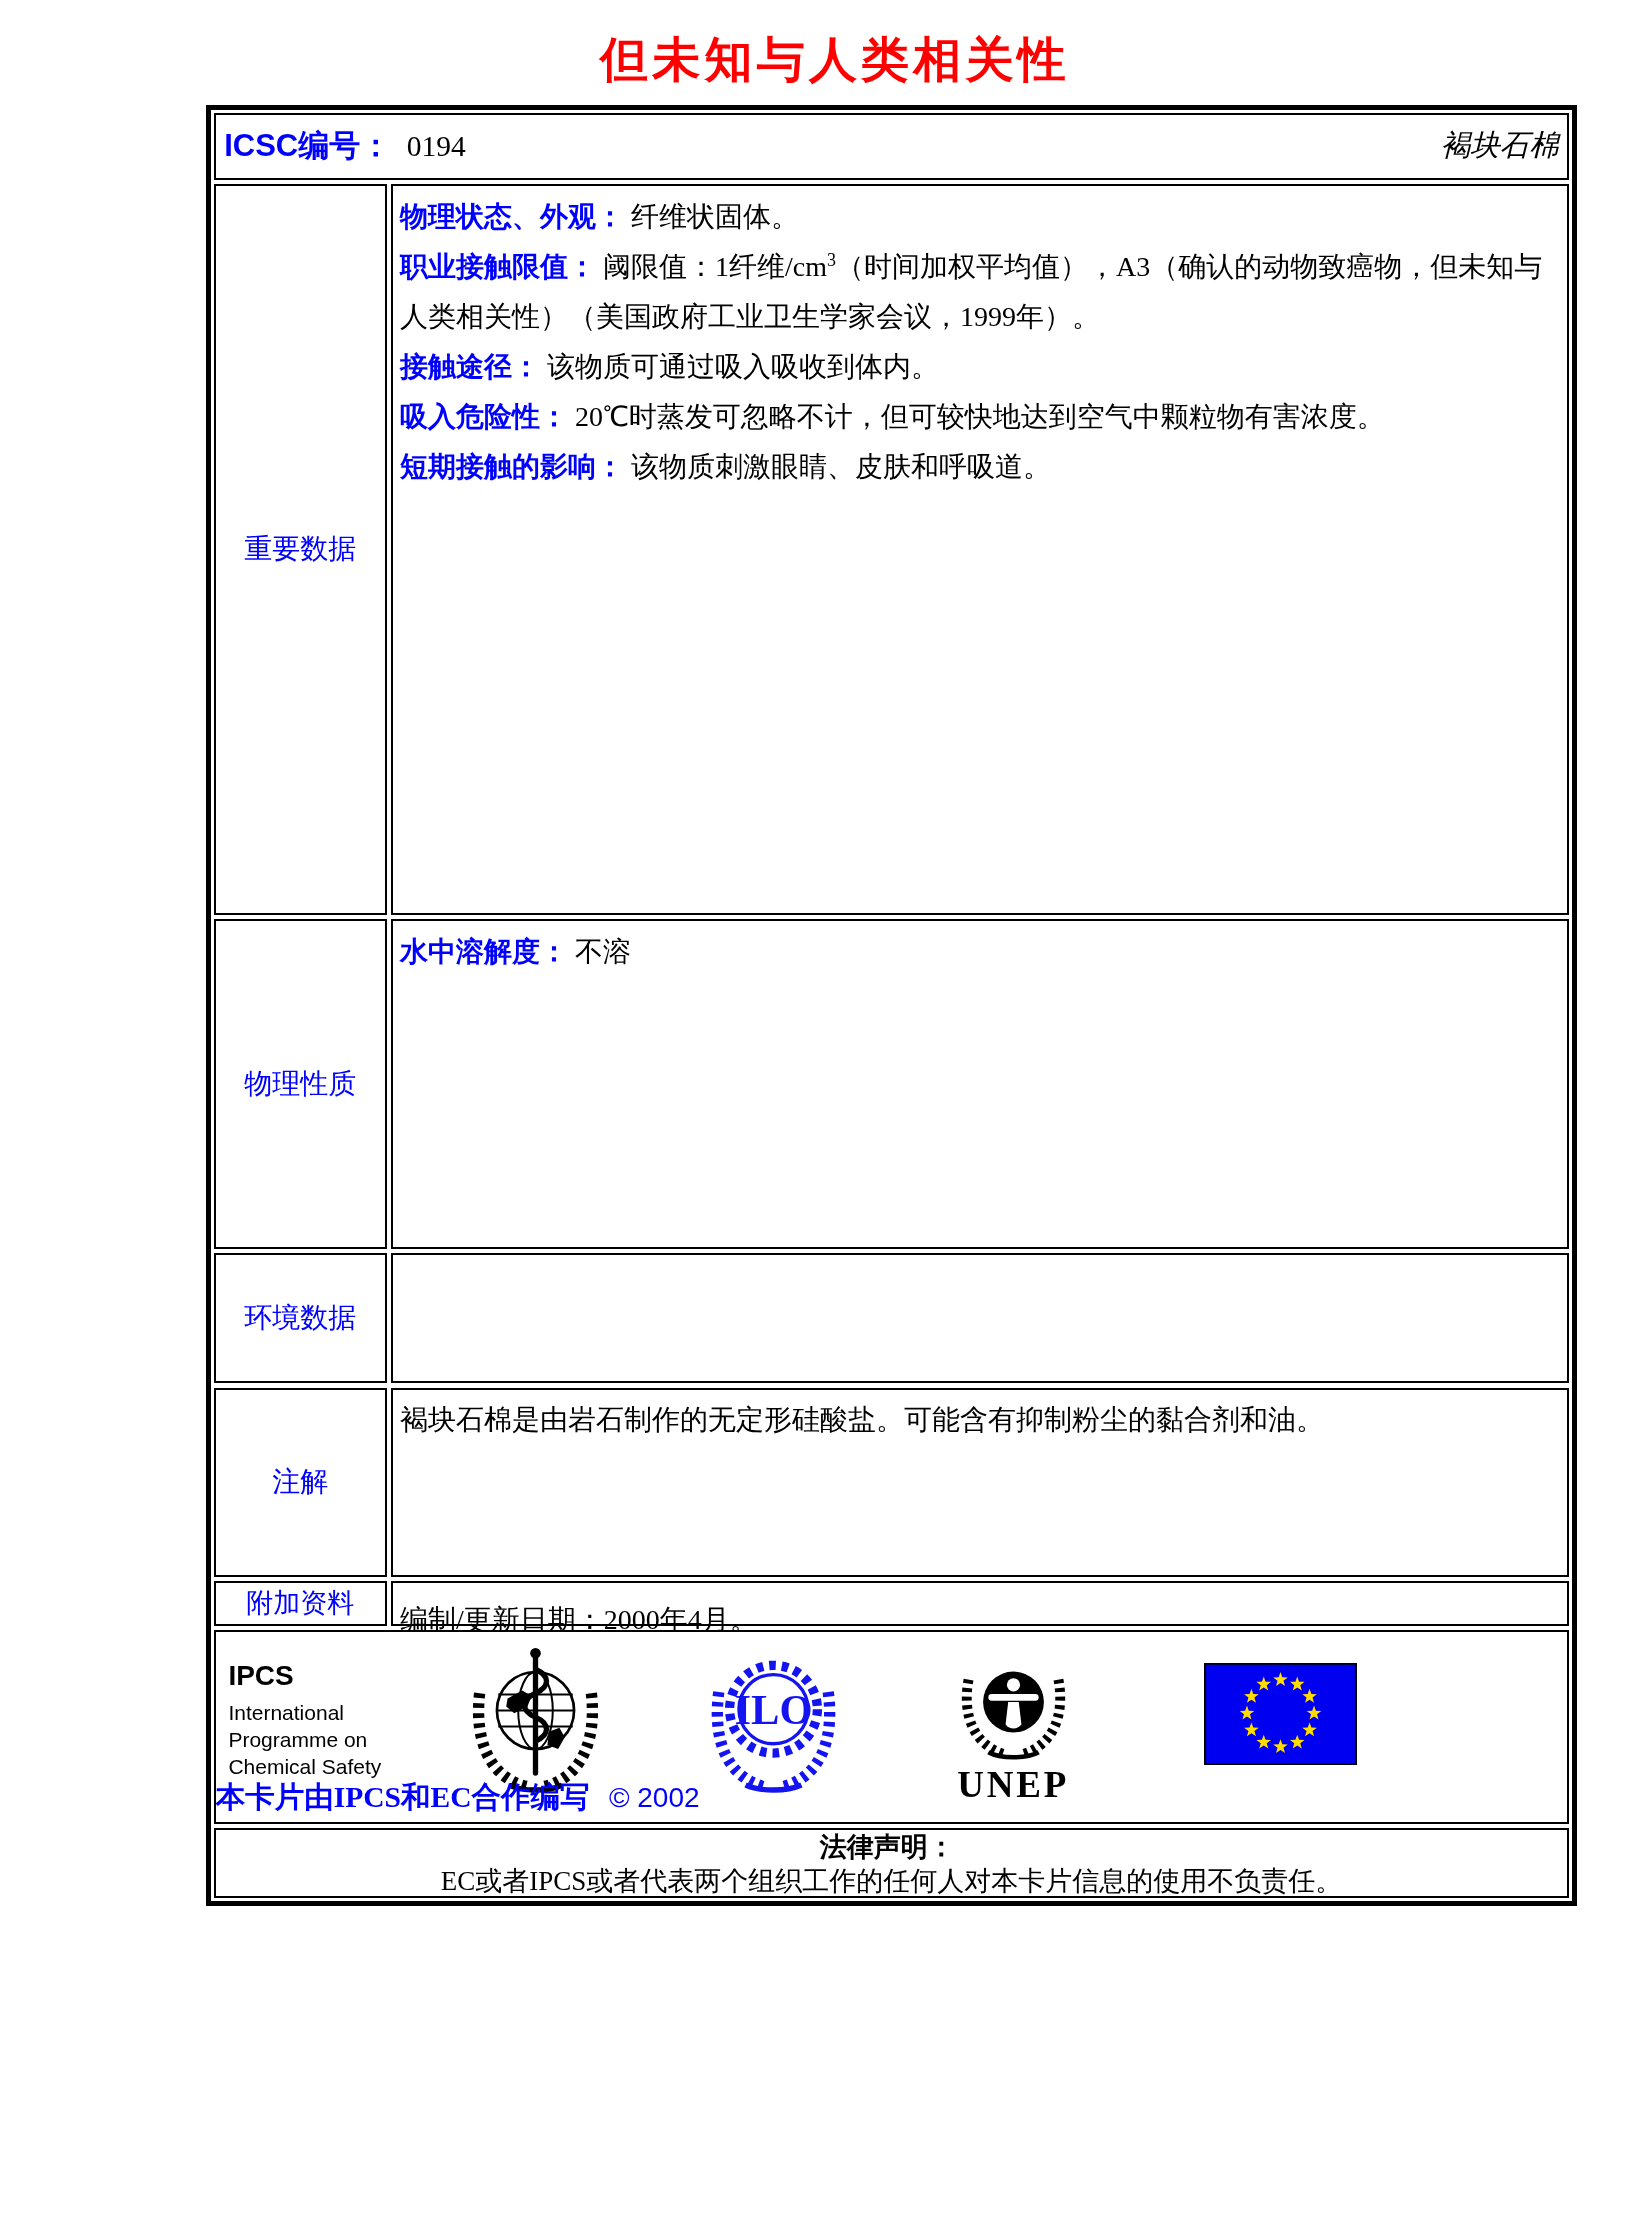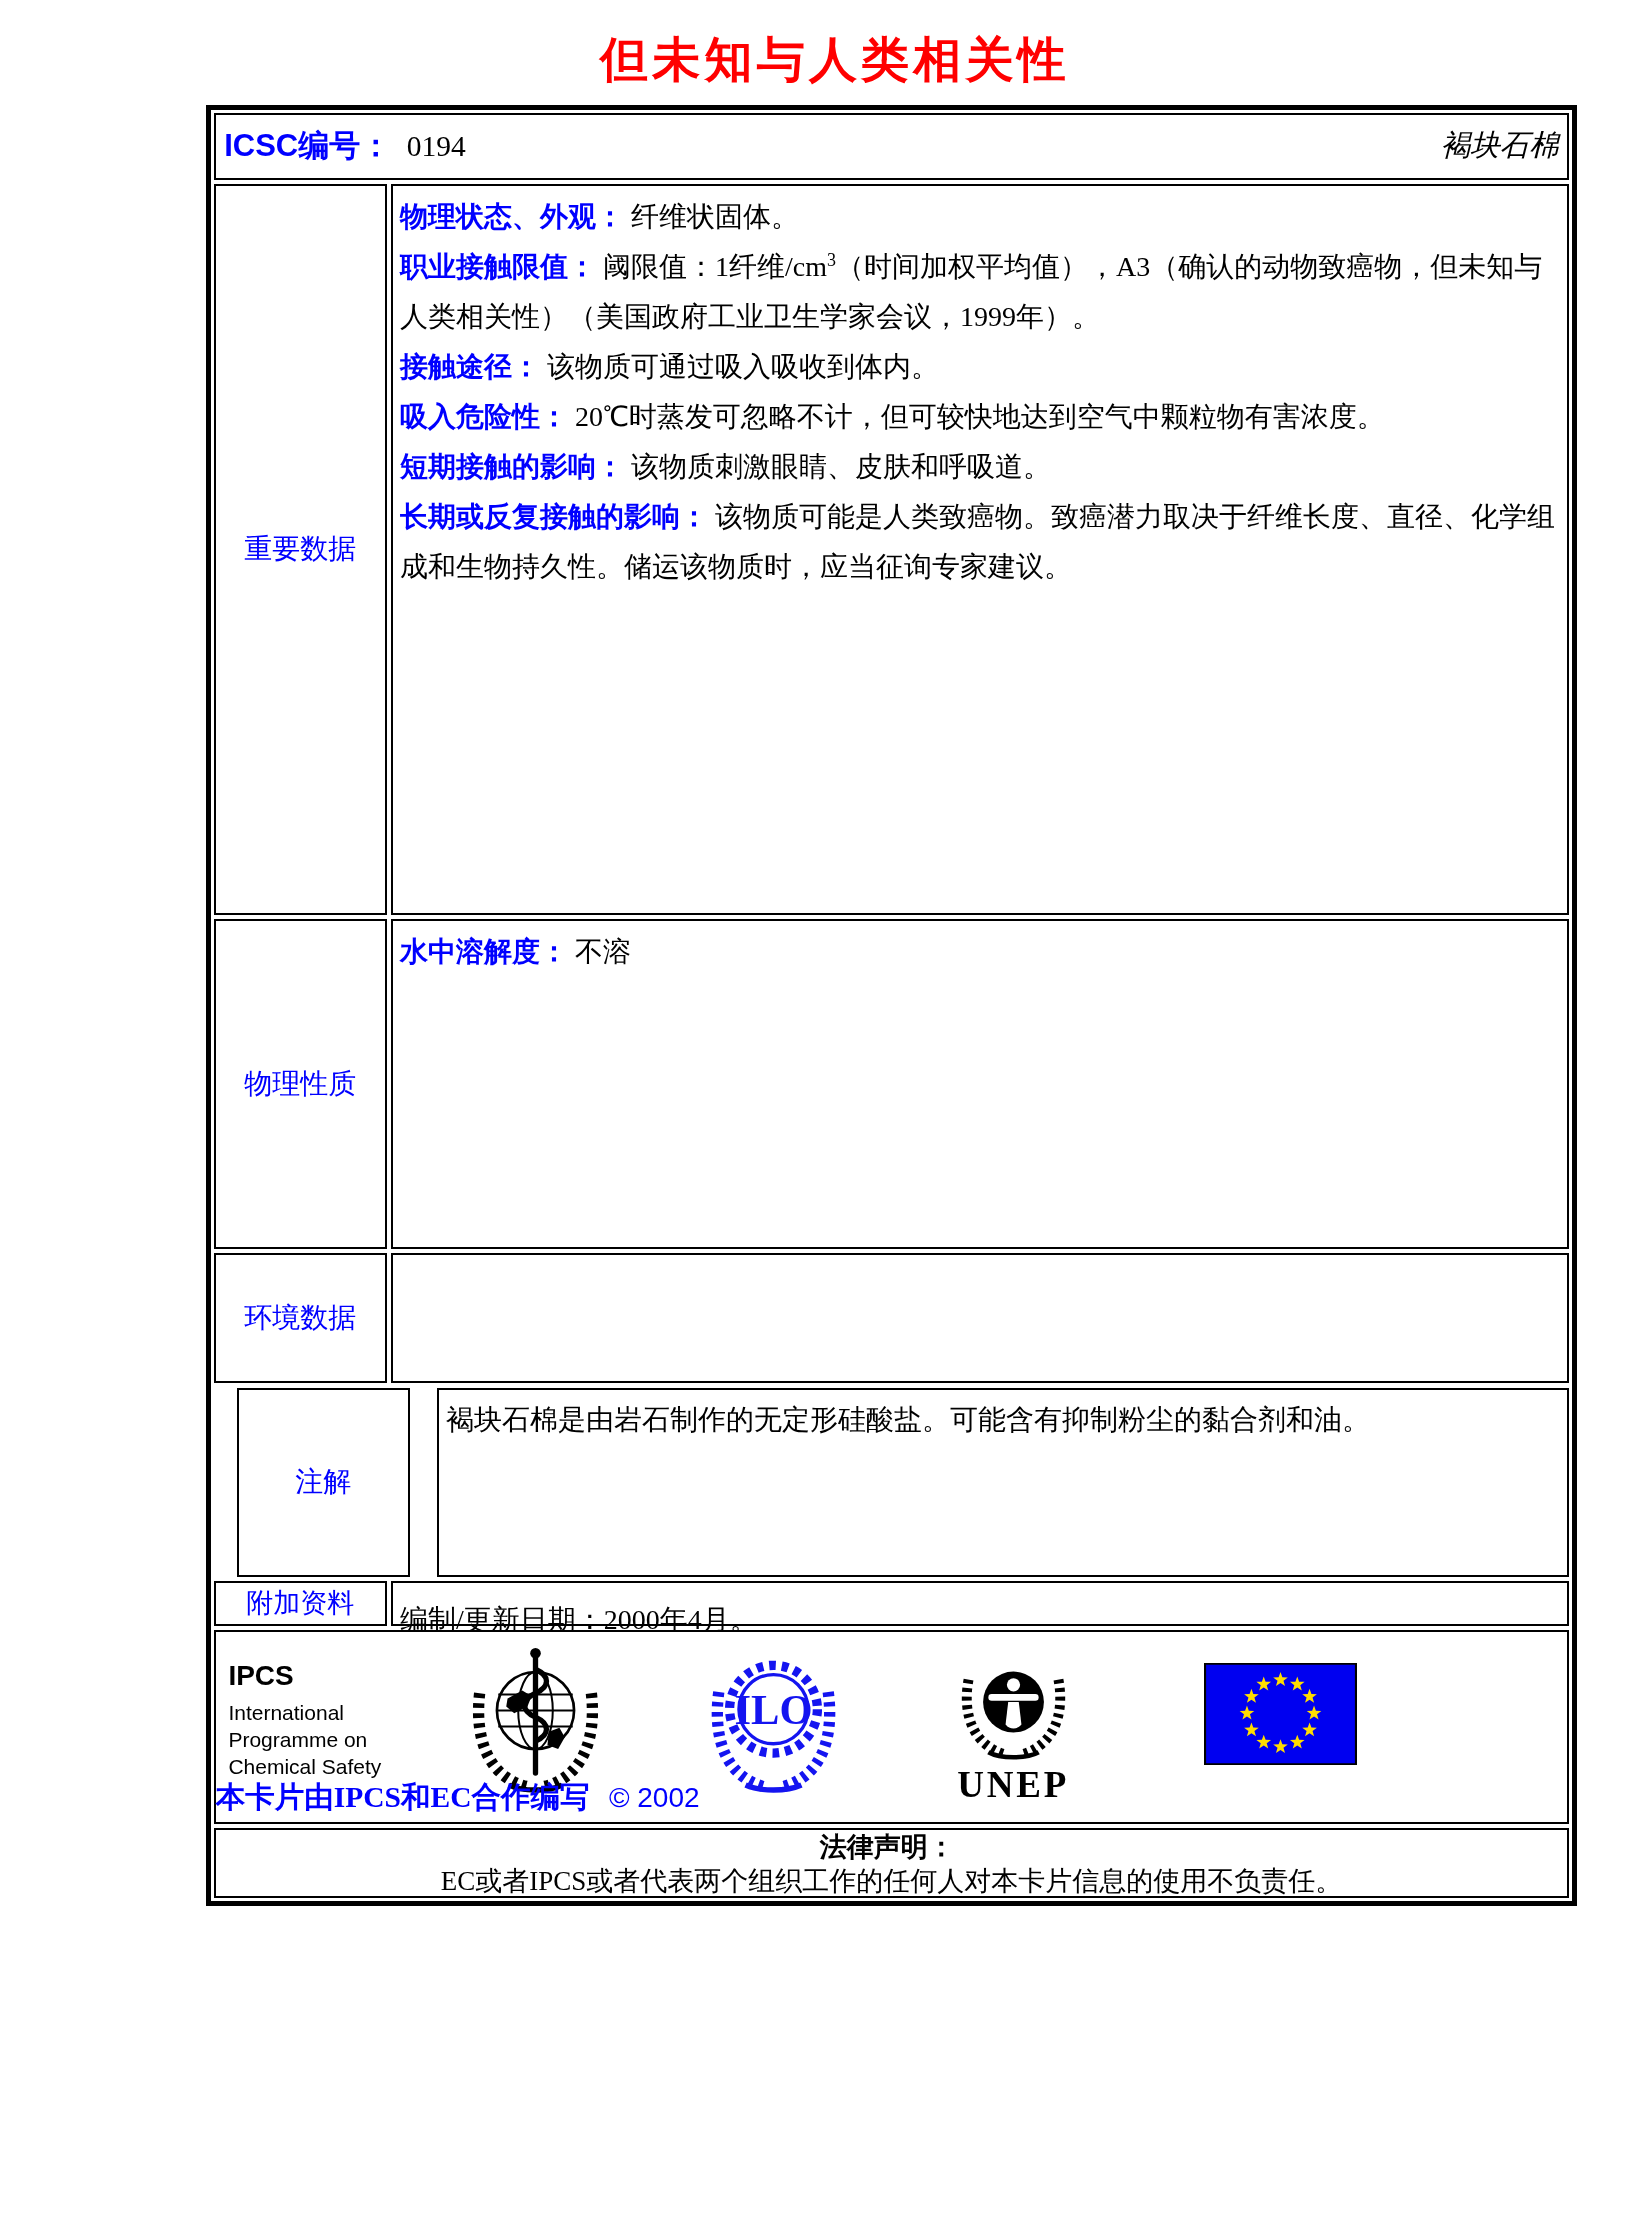--- a/index.html
+++ b/index.html
@@ -47,21 +47,21 @@
     font-family:"Liberation Sans", sans-serif; font-weight:bold;
     color:#0000ff; font-size:31px; margin-right:15.4px;
   }
   .icsc-number { font-size:29.5px; }
   .chemical-name { font-size:29.5px;font-style:italic; }
 
   
   .row-important  .content-cell, .row-important  .label-cell { height:731px; }
   .row-physical   .content-cell, .row-physical   .label-cell { height:330px; }
   .row-environ    .content-cell, .row-environ    .label-cell { height:130px; }
-  .row-notes      .content-cell, .row-notes      .label-cell { height:189px;margin-left:23px; }
+  .row-notes      .content-cell, .row-notes      .label-cell { height:189px; }
   .row-additional .content-cell, .row-additional .label-cell { height:45px; }
   .row-additional .content-cell { padding-top:16px; padding-bottom:0; line-height:41px; }
   .row-additional .label-cell { font-size:27px; }
 
   
   .footer-cell { height:194px; position:relative; font-family:"Liberation Sans", sans-serif;padding-left:40px; }
   .ipcs-block { position:absolute; left:12.6px; top:28px; color:#000; }
   .ipcs-acronym { font-weight:bold; font-size:28px; margin-bottom:7px; }
   .ipcs-line { font-size:21px; line-height:27px; }
   .logo { position:absolute; }
@@ -106,21 +106,20 @@
   </div>
 
   <div class="section-row row-important">
     <div class="cell label-cell">重要数据</div>
     <div class="cell content-cell">
         <div class="para"><span class="inline-label">物理状态、外观：</span><span>纤维状固体。</span></div>
         <div class="para"><span class="inline-label">职业接触限值：</span><span>阈限值：1纤维/cm</span><sup>3</sup><span>（时间加权平均值），A3（确认的动物致癌物，但未知与人类相关性）（美国政府工业卫生学家会议，1999年）。</span></div>
         <div class="para"><span class="inline-label">接触途径：</span><span>该物质可通过吸入吸收到体内。</span></div>
         <div class="para"><span class="inline-label">吸入危险性：</span><span>20℃时蒸发可忽略不计，但可较快地达到空气中颗粒物有害浓度。</span></div>
         <div class="para"><span class="inline-label">短期接触的影响：</span><span>该物质刺激眼睛、皮肤和呼吸道。</span></div>
-        <div class="para"><span class="inline-label">长期或反复接触的影响：</span><span>该物质可能是人类致癌物。致癌潜力取决于纤维长度、直径、化学组成和生物持久性。储运该物质时，应当征询专家建议。</span></div>
       </div>
   </div>
 
   <div class="section-row row-physical">
     <div class="cell label-cell">物理性质</div>
     <div class="cell content-cell">
         <div class="para"><span class="inline-label">水中溶解度：</span><span>不溶</span></div>
       </div>
   </div>
 

